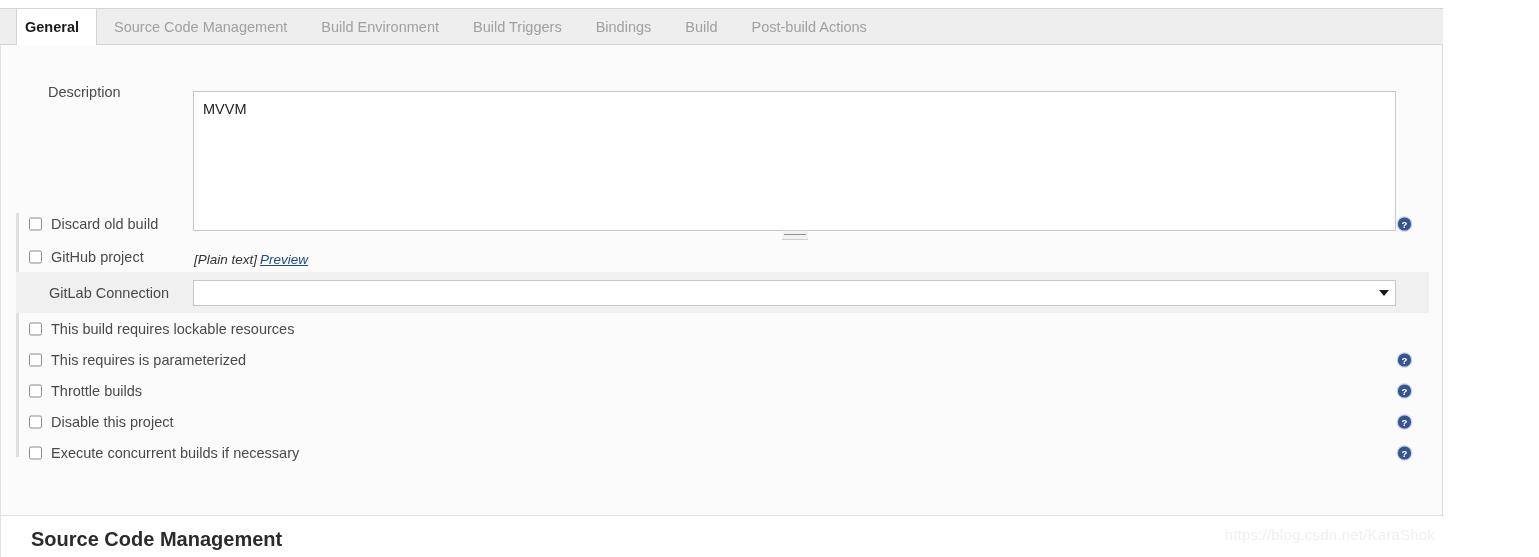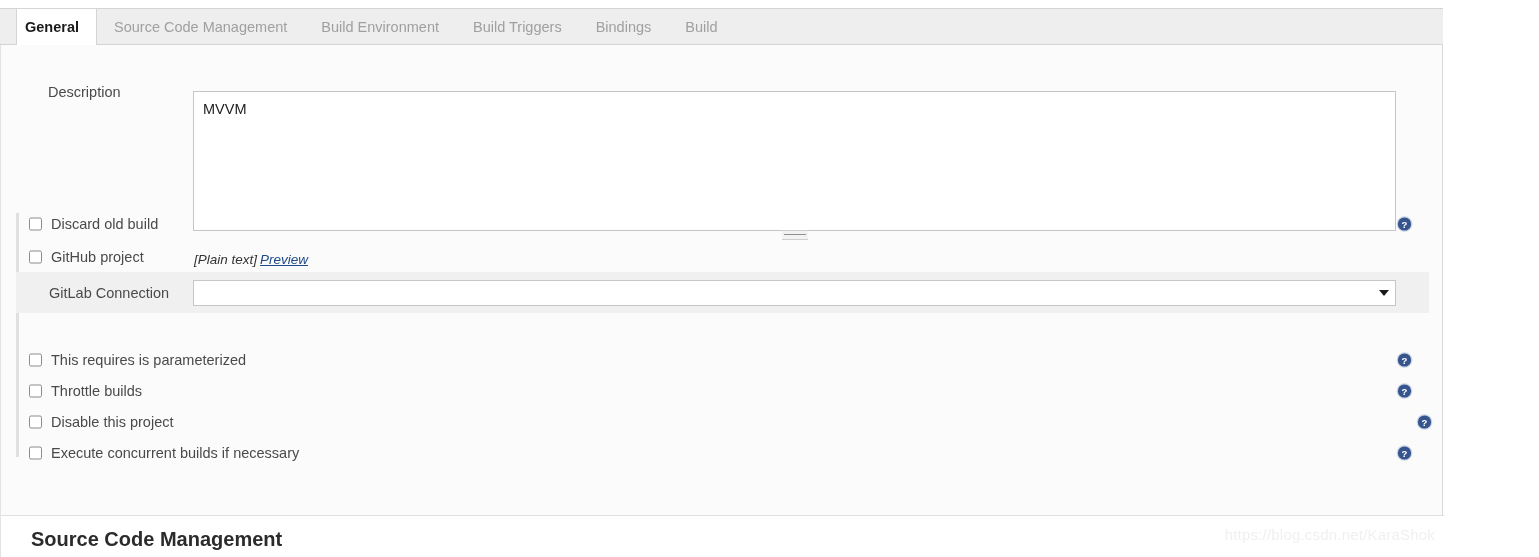--- a/index.html
+++ b/index.html
@@ -344,20 +344,23 @@
     </div>
     <div class="tab">
       <span>Build Triggers</span>
     </div>
     <div class="tab">
       <span>Bindings</span>
     </div>
     <div class="tab">
       <span>Build</span>
     </div>
+    <div class="tab">
+      <span>Post-build Actions</span>
+    </div>
   </div>
 
   <div id="form-body">
 
     <div id="description-row">
       <div id="description-label">Description</div>
       <div id="description-textarea-wrap">
         <textarea id="description-textarea" placeholder="" style="">MVVM</textarea>
         <div id="textarea-resize-grip"></div>
       </div>
@@ -387,20 +390,24 @@
       </div>
 
       <div id="gitlab-row" style="top:64px;">
         <span id="gitlab-label">GitLab Connection</span>
         <select id="gitlab-select">
           <option></option>
         </select>
         <span id="gitlab-select-arrow"></span>
       </div>
 
+      <div class="opt-row" style="top:105px;">
+        <input type="checkbox" class="opt-checkbox" style="">
+        <span class="opt-label">This build requires lockable resources</span>
+      </div>
 
       <div class="opt-row" style="top:136px;">
         <input type="checkbox" class="opt-checkbox" style="">
         <span class="opt-label">This requires is parameterized</span>
         <span class="help-icon">
           <svg width="17" height="17" viewBox="0 0 17 17">
             <circle cx="8.5" cy="8.5" r="7.8" fill="#c9d2e4"></circle>
             <circle cx="8.5" cy="8.5" r="6.6" fill="#36558f"></circle>
             <text x="8.5" y="12.4" font-family="Liberation Sans, sans-serif" font-size="9.6" font-weight="bold" fill="#ffffff" text-anchor="middle">?</text>
           </svg>
@@ -412,21 +419,21 @@
         <span class="opt-label">Throttle builds</span>
         <span class="help-icon">
           <svg width="17" height="17" viewBox="0 0 17 17">
             <circle cx="8.5" cy="8.5" r="7.8" fill="#c9d2e4"></circle>
             <circle cx="8.5" cy="8.5" r="6.6" fill="#36558f"></circle>
             <text x="8.5" y="12.4" font-family="Liberation Sans, sans-serif" font-size="9.6" font-weight="bold" fill="#ffffff" text-anchor="middle">?</text>
           </svg>
         </span>
       </div>
 
-      <div class="opt-row" style="top:198px;padding-left:20px;">
+      <div class="opt-row" style="top:198px;">
         <input type="checkbox" class="opt-checkbox" style="">
         <span class="opt-label">Disable this project</span>
         <span class="help-icon">
           <svg width="17" height="17" viewBox="0 0 17 17">
             <circle cx="8.5" cy="8.5" r="7.8" fill="#c9d2e4"></circle>
             <circle cx="8.5" cy="8.5" r="6.6" fill="#36558f"></circle>
             <text x="8.5" y="12.4" font-family="Liberation Sans, sans-serif" font-size="9.6" font-weight="bold" fill="#ffffff" text-anchor="middle">?</text>
           </svg>
         </span>
       </div>

